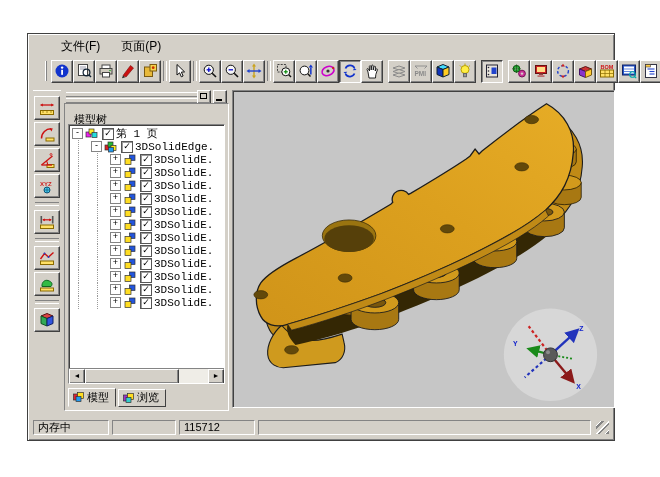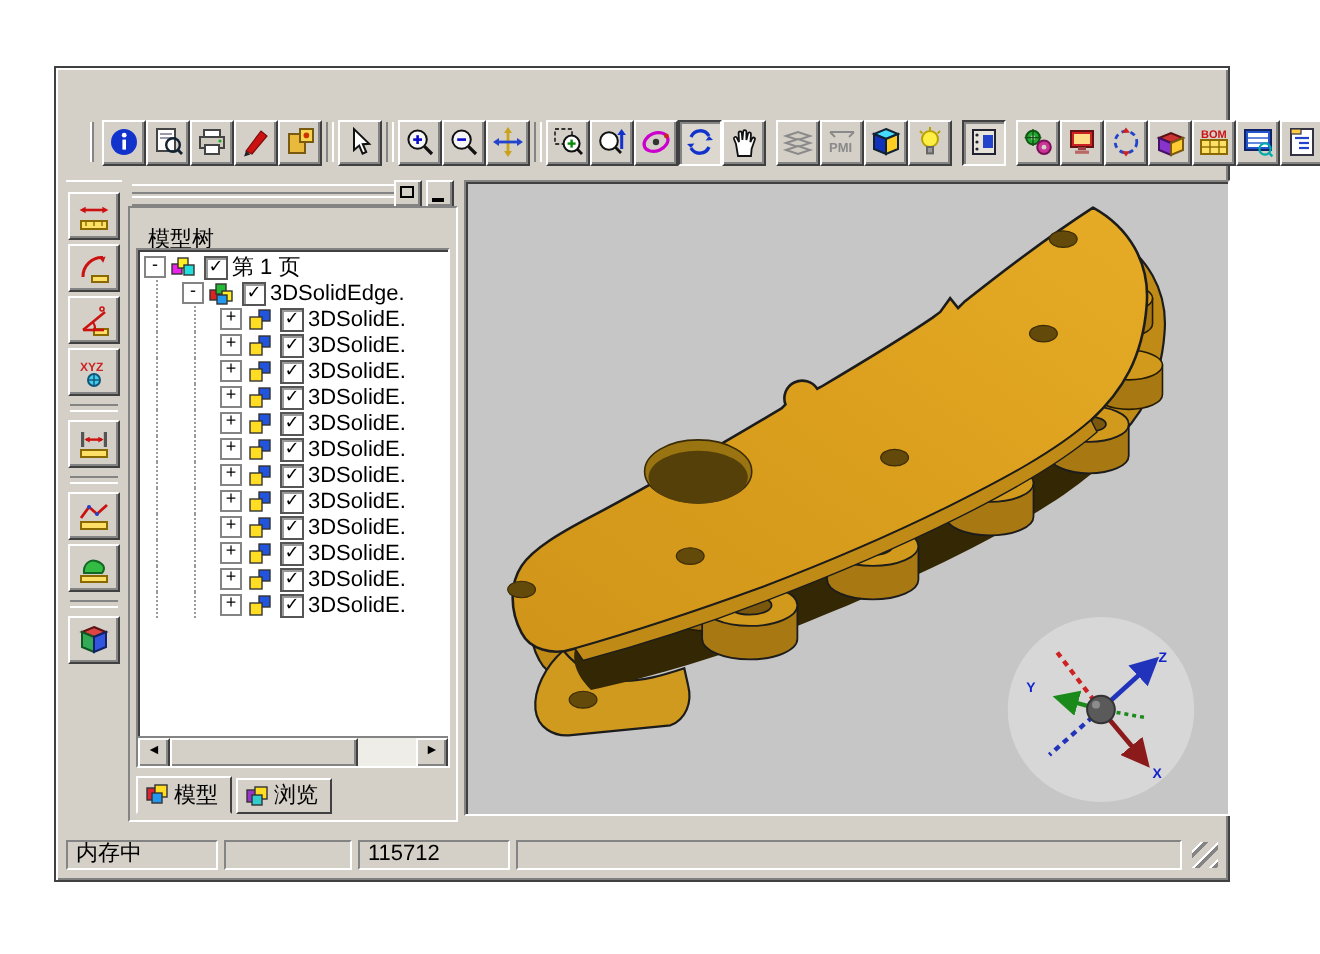--- a/index.html
+++ b/index.html
@@ -39,21 +39,21 @@
   .treebox{position:absolute;left:3px;right:3px;top:20px;bottom:26px;background:#ffffff;
            border:1px solid;border-color:#848484 #ffffff #ffffff #848484;box-shadow:inset 1px 1px 0 #404040;
            display:flex;flex-direction:column;overflow:hidden;}
   .rows{flex:1;overflow:hidden;padding-top:2px;}
   .trow{display:flex;align-items:center;height:13px;font-size:11px;white-space:nowrap;}
   .guide{width:12px;height:13px;border-left:1px dotted #9a9a9a;margin-left:6px;flex:none;}
   .ebox{width:9px;height:9px;background:#fff;border:1px solid #848484;font-size:9px;line-height:7px;text-align:center;color:#000;flex:none;margin-right:1px;}
   .nicon{flex:none;margin:0 1px;}
   .cbox{width:10px;height:10px;background:#fff;border:1px solid #555;box-shadow:inset 1px 1px 0 #9a9a9a;
         font-size:9px;line-height:9px;font-weight:bold;text-align:center;color:#000;flex:none;margin:0 2px;}
-  .tlabel{color:#000;}
+  .tlabel{color:#000;font-family:Liberation Mono, monospace;}
   
   .hscroll{height:14px;border-top:1px solid #848484;display:flex;background:#efede7;flex:none;}
   .sarr{width:14px;height:13px;background:#d4d0c8;border:1px solid;border-color:#ffffff #404040 #404040 #ffffff;
         box-shadow:inset -1px -1px 0 #848484;font-size:7px;line-height:12px;text-align:center;color:#000;flex:none;}
   .sthumb{width:92px;height:13px;background:#d4d0c8;border:1px solid;border-color:#ffffff #404040 #404040 #ffffff;
           box-shadow:inset -1px -1px 0 #848484;flex:none;}
   
   .tabs{position:absolute;left:3px;bottom:3px;height:19px;display:flex;align-items:flex-end;}
   .tab{display:flex;align-items:center;gap:3px;font-size:11px;padding:1px 6px 2px 4px;background:#d4d0c8;
        border:1px solid;border-color:#ffffff #404040 #404040 #ffffff;margin-right:2px;height:18px;box-sizing:border-box;text-align:center;}
@@ -68,20 +68,24 @@
           font-size:11px;line-height:13px;padding:0 4px;color:#000;background:#d4d0c8;overflow:hidden;}
   .sgrip{width:13px;height:13px;margin-left:2px;
          background:repeating-linear-gradient(135deg,transparent 0 3px,#ffffff 3px 4px,#848484 4px 6px);}
 </style>
 </head>
 <body>
 
 <div class="page">
 <div class="win">
 
+  <div class="menubar">
+    <span class="menuitem">文件(F)</span>
+    <span class="menuitem">页面(P)</span>
+  </div>
 
   <div class="toolbar">
     <div class="tbgrip"></div>
 
     <div class="tb">
       <svg width="16" height="16">
             <circle cx="8" cy="8" r="6.5" fill="#1133cc"></circle>
             <rect x="7.2" y="6.8" width="1.8" height="5" fill="#fff"></rect>
             <circle cx="8.1" cy="4.6" r="1.2" fill="#fff"></circle>
           </svg>

